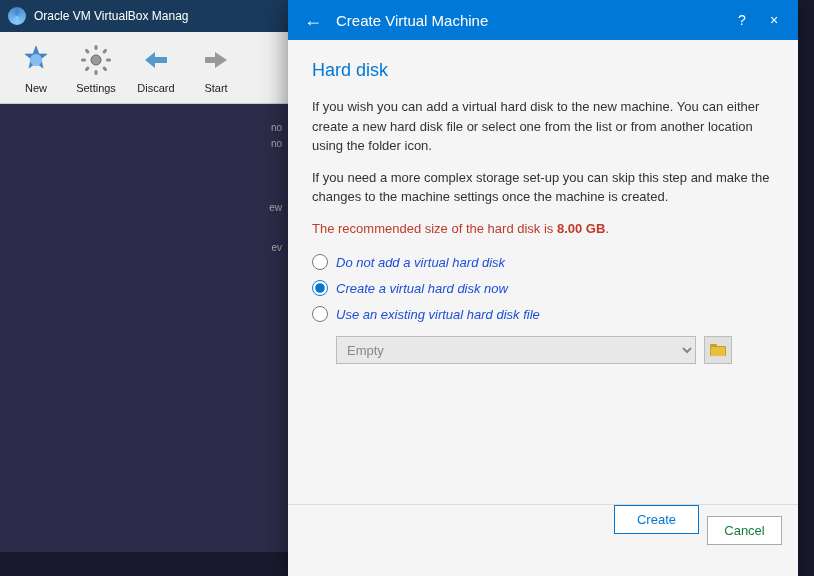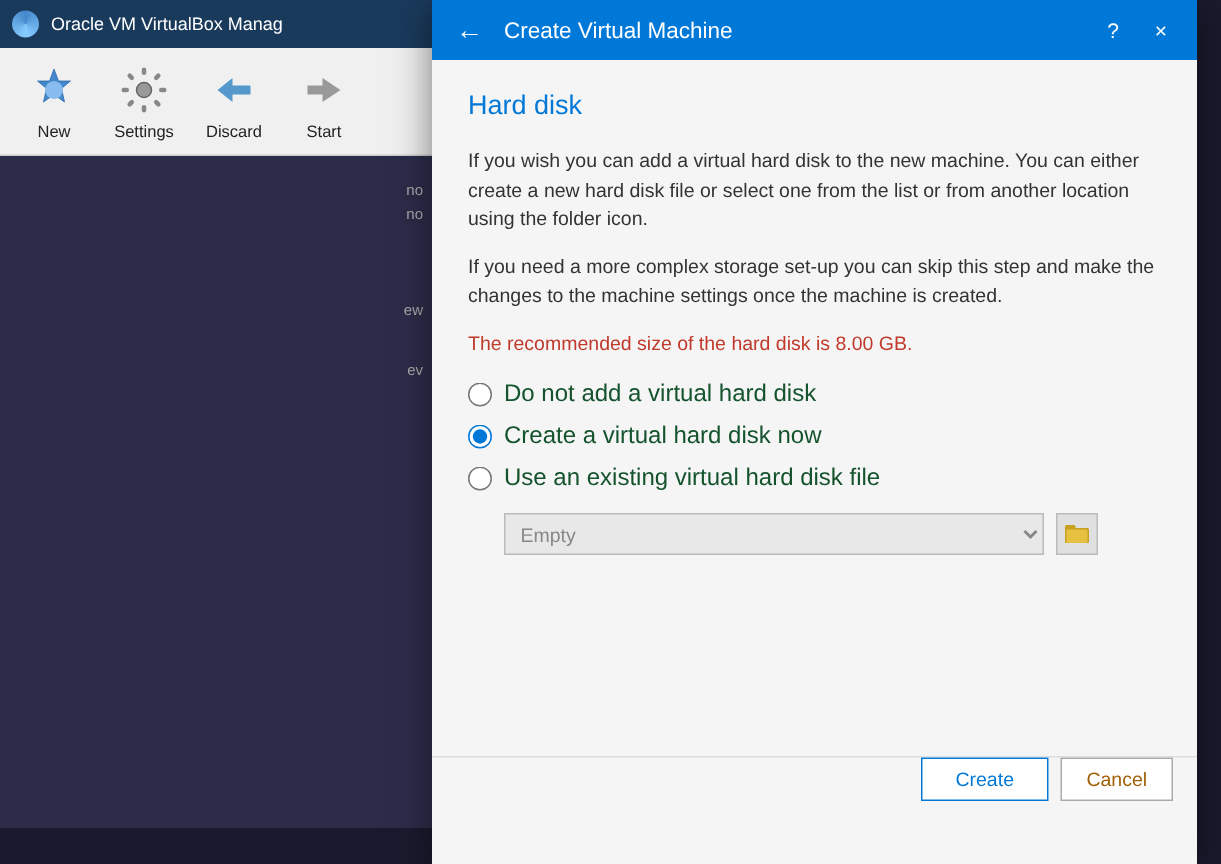--- a/index.html
+++ b/index.html
@@ -196,21 +196,21 @@
     }
 
     .recommended-text {
       font-size: 13px;
       color: #c0392b;
       margin-bottom: 16px;
       line-height: 1.5;
     }
 
     .recommended-text strong {
-      font-weight: normal;
+      font-weight: bold;
       color: #c0392b;
     }
 
     .radio-group {
       display: flex;
       flex-direction: column;
       gap: 10px;
       margin-bottom: 16px;
     }
 
@@ -223,22 +223,23 @@
 
     .radio-input {
       width: 16px;
       height: 16px;
       accent-color: #0078d7;
       cursor: pointer;
       flex-shrink: 0;
     }
 
     .radio-label {
-      font-size: 16px;
-      color: #14532d;
+      font-size: 13px;
+      color: #1d4ed8;
+      font-style: italic;
     }
 
     .dropdown-row {
       display: flex;
       align-items: center;
       gap: 8px;
       margin-left: 24px;
       margin-top: 4px;
     }
 
@@ -285,25 +286,26 @@
       color: #0078d7;
       font-size: 13px;
       padding: 6px 22px;
       cursor: pointer;
       min-width: 75px;
     }
 
     .btn-secondary {
       background: white;
       border: 1px solid #aaa;
-      color: #a16207;
+      color: #15803d;
       font-size: 13px;
       padding: 6px 16px;
       cursor: pointer;
       min-width: 75px;
+      margin-top: 11px;
     }
 
     
     .new-icon-svg {
       width: 32px; height: 32px;
     }
     .gear-svg {
       width: 32px; height: 32px;
     }
   </style>

